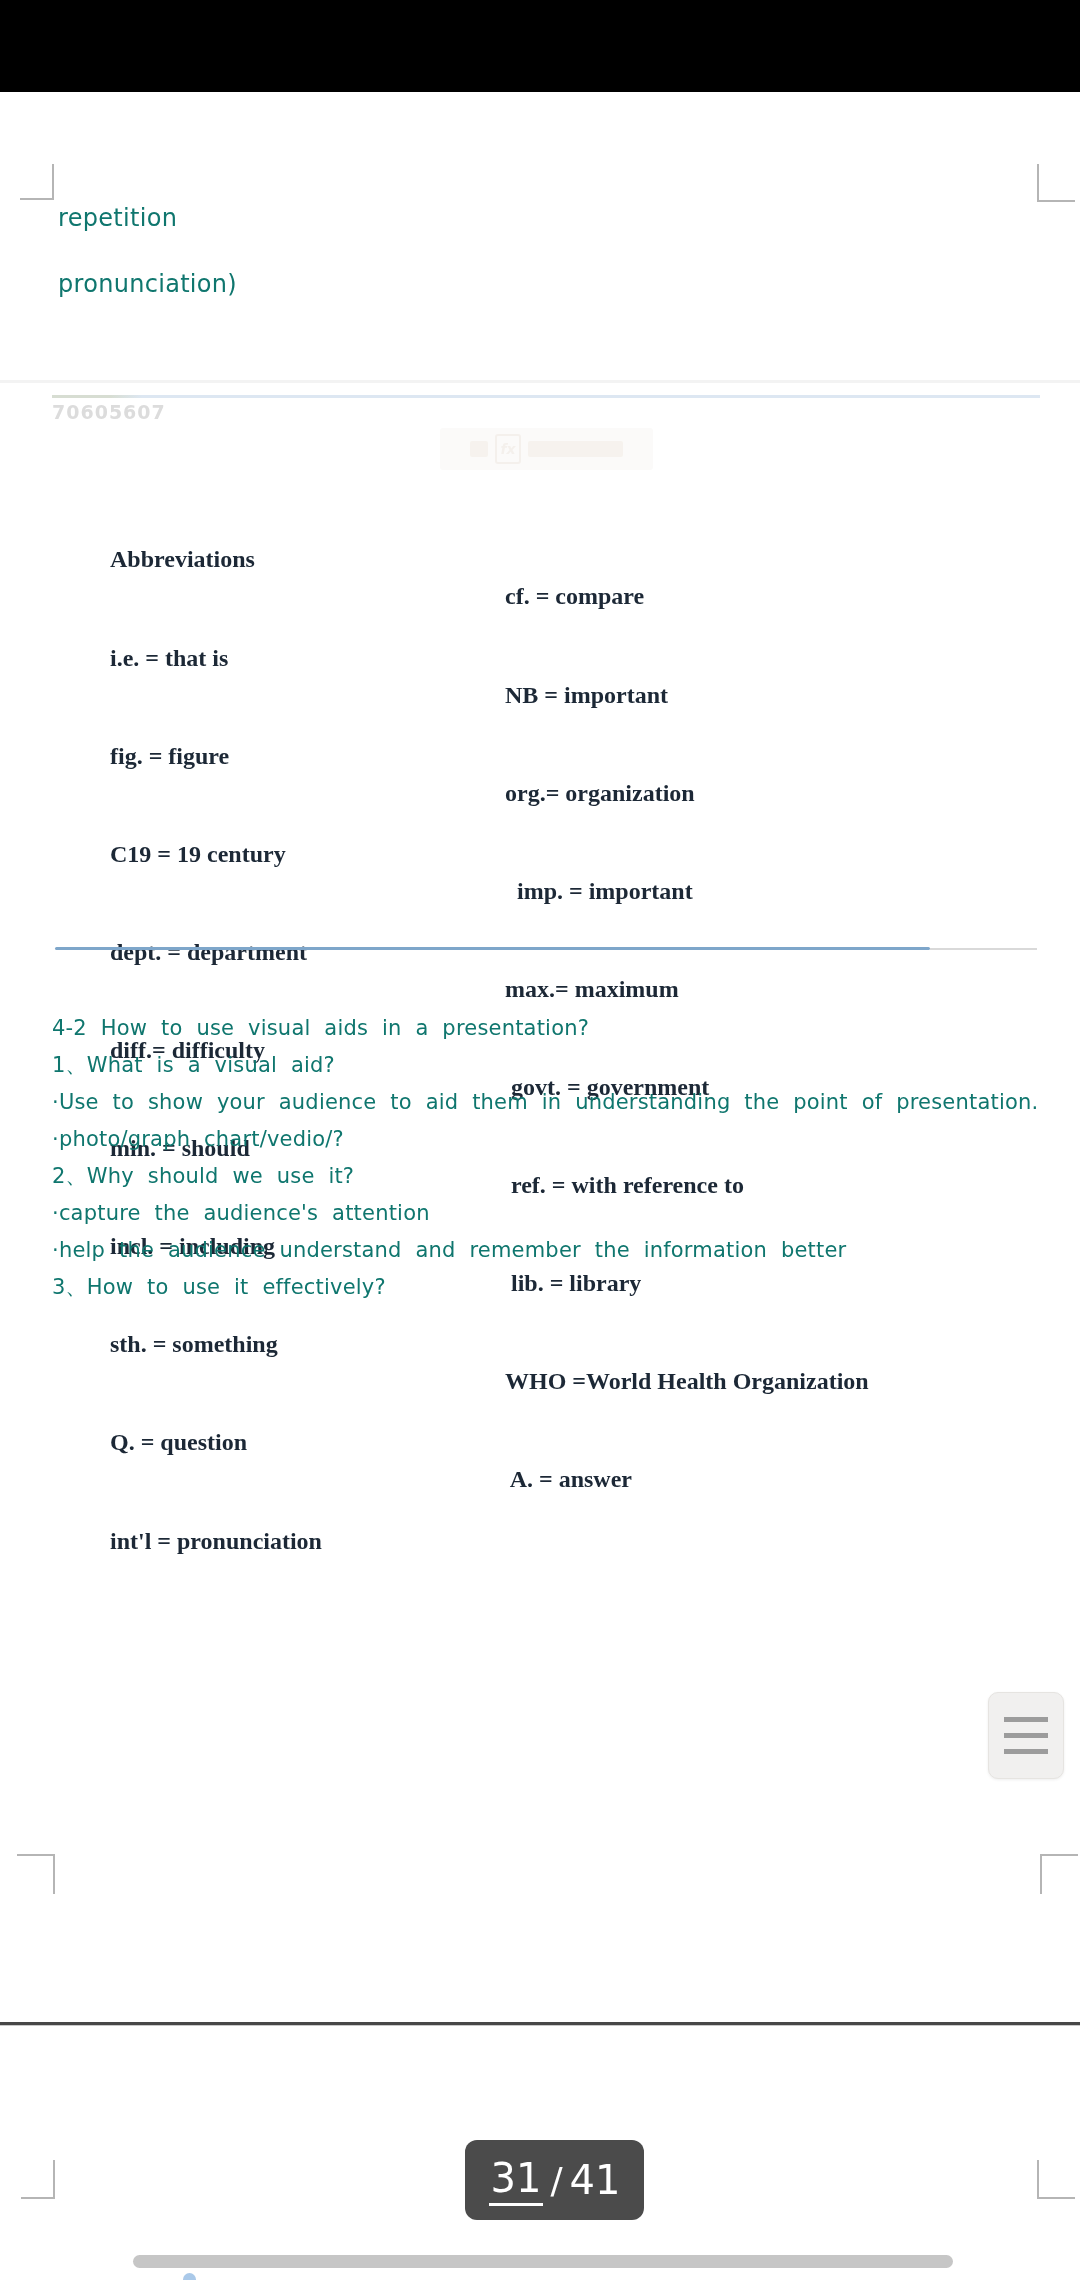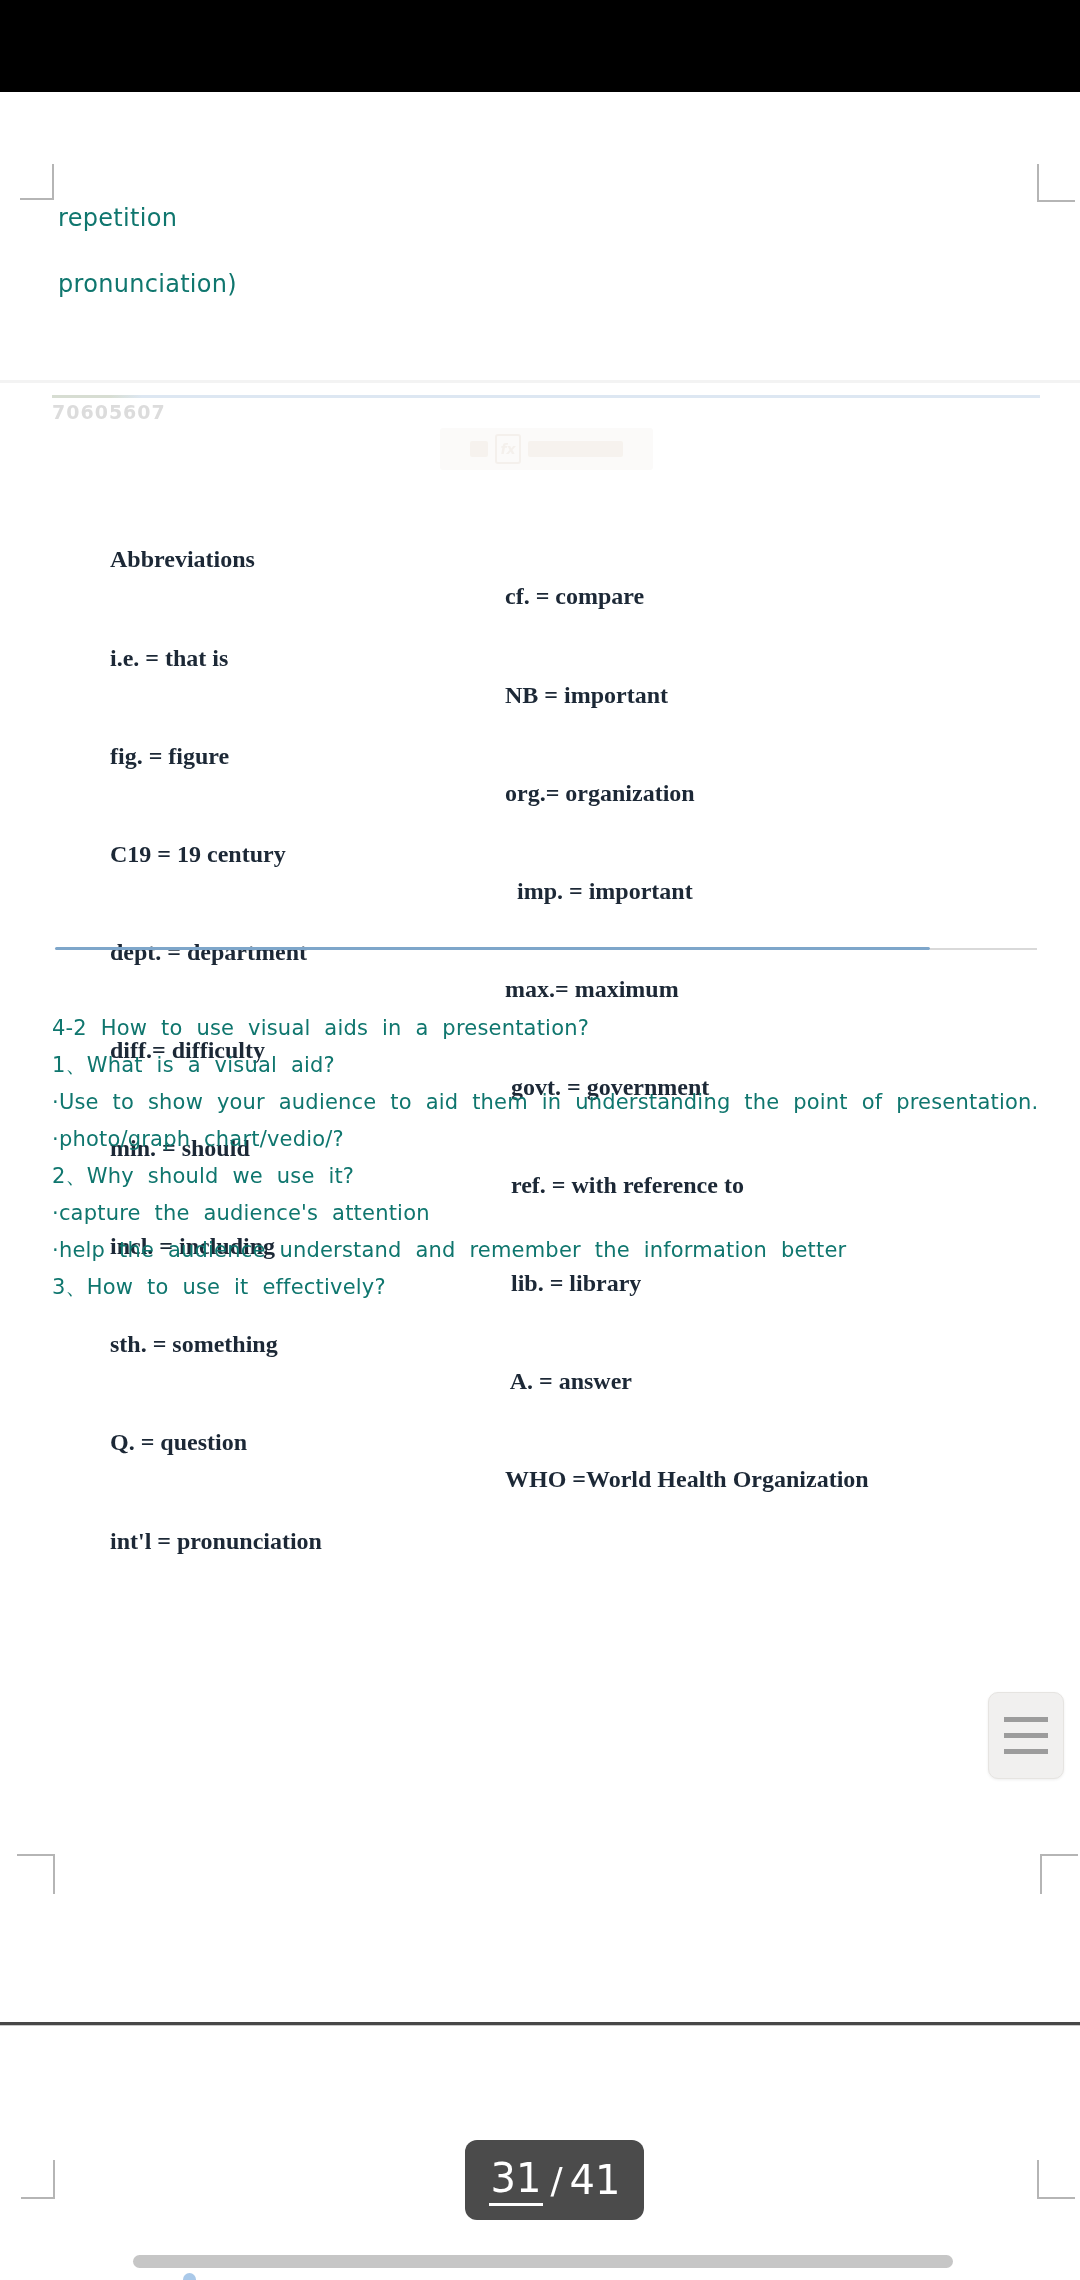--- a/index.html
+++ b/index.html
@@ -145,22 +145,22 @@
 
   <div class="abbr-col abbr-right">
     <div>cf. = compare</div>
     <div>NB = important</div>
     <div>org.= organization</div>
     <div>  imp. = important</div>
     <div>max.= maximum</div>
     <div> govt. = government</div>
     <div> ref. = with reference to</div>
     <div> lib. = library</div>
+    <div>WHO =World Health Organization</div>
     <div> A. = answer</div>
-    <div>WHO =World Health Organization</div>
   </div>
 
   <div class="slide-divider-bottom-blue"></div>
   <div class="slide-divider-bottom-gray"></div>
 </div>
 
 <div class="notes hand">
   <div>4-2 How to use visual aids in a presentation?</div>
   <div>1、What is a visual aid?</div>
   <div>·Use to show your audience to aid them in understanding the point of presentation.</div>

